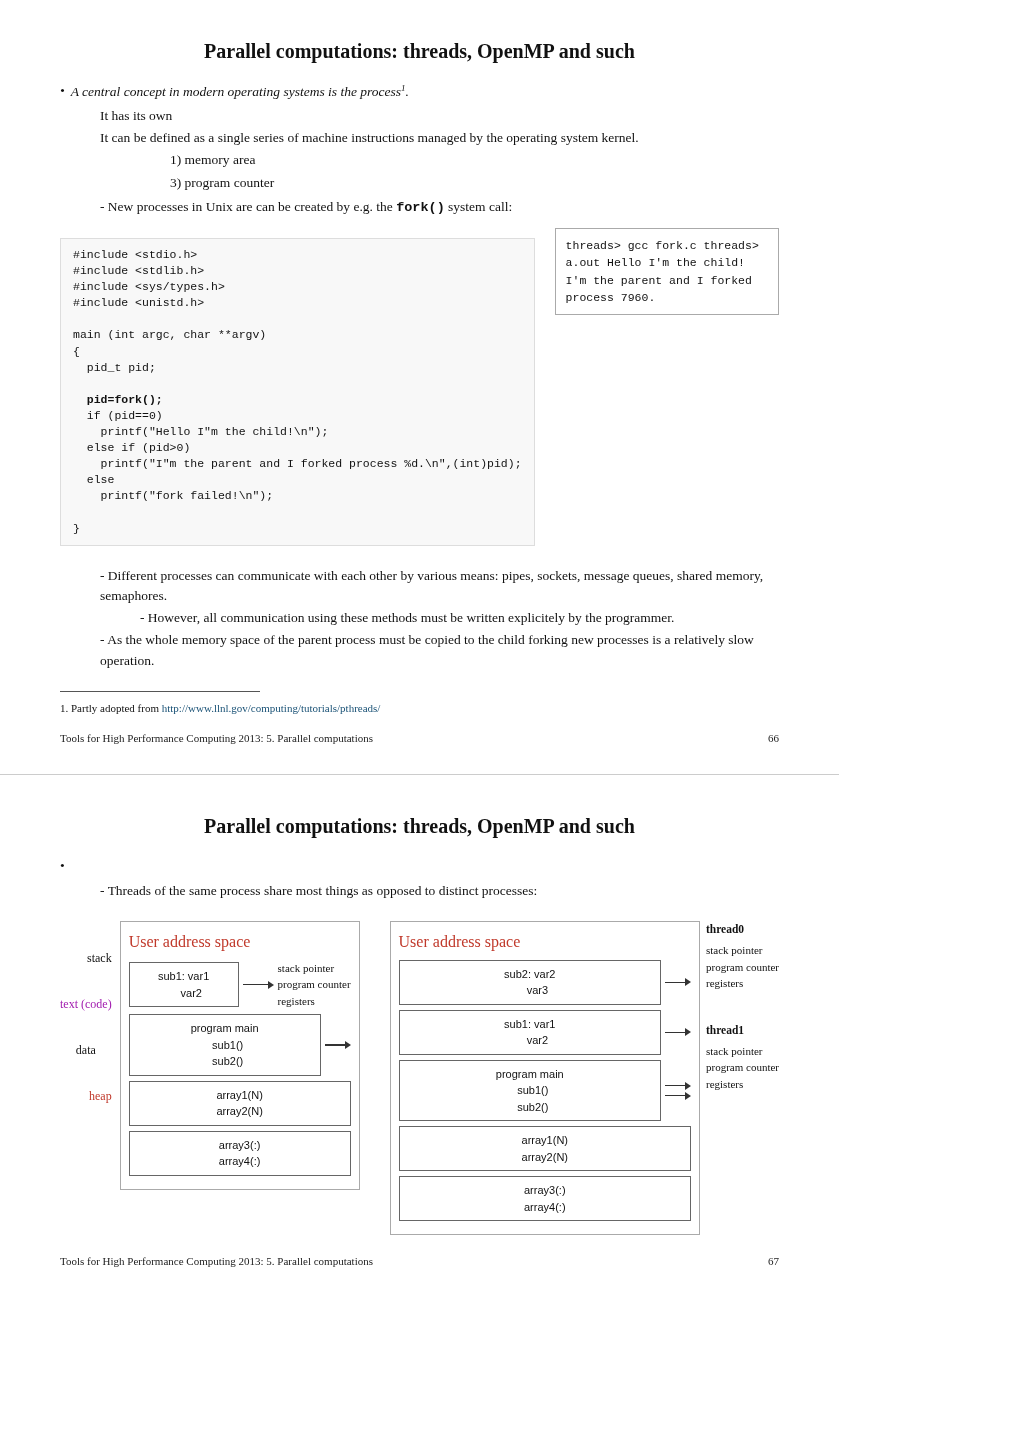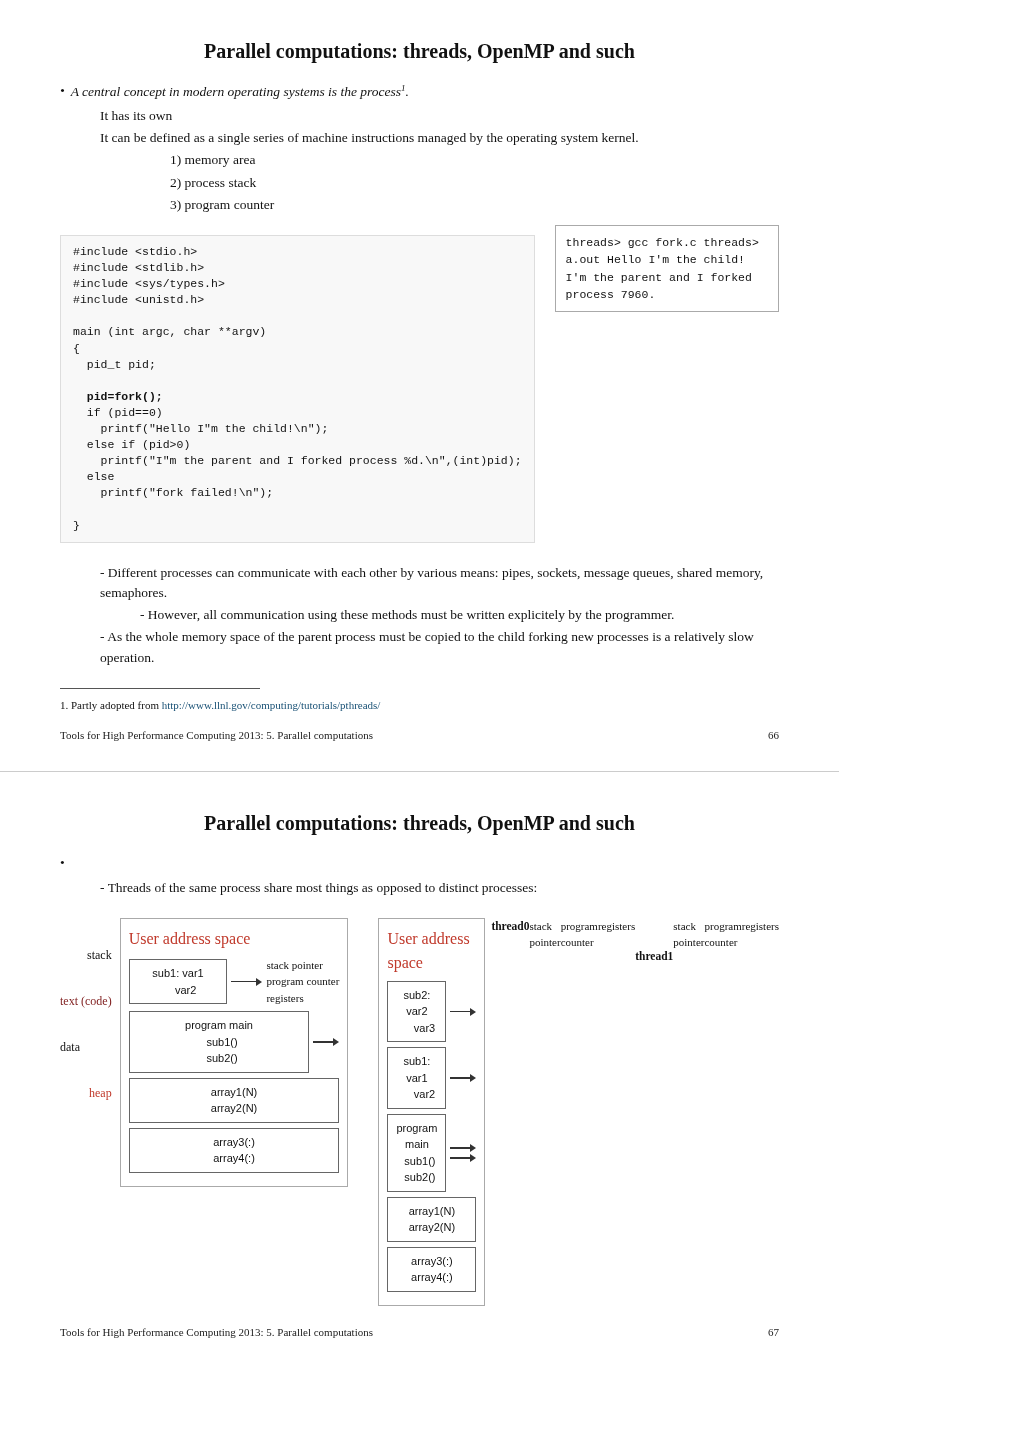--- a/index.html
+++ b/index.html
@@ -192,23 +192,25 @@
       </span>
     </div>
 
     <div class="sub-item">
       <span>It has its own</span>
     </div>
     <div class="sub-item">
       <span>It can be defined as a single series of machine instructions managed by the operating system kernel.</span>
     </div>
     <div class="numbered-item">1) memory area</div>
-    <div class="numbered-item">2) process stack</div>
     <div class="numbered-item">3) program counter</div>
 
+    <div class="sub-item" style="margin-top:4px;">
+      <span>- New processes in Unix are can be created by e.g. the </span><span class="fork-inline">fork()</span><span> system call:</span>
+    </div>
 
     <div class="two-col">
       <div class="code-left">
         <div class="code-block">#include &lt;stdio.h&gt;
 #include &lt;stdlib.h&gt;
 #include &lt;sys/types.h&gt;
 #include &lt;unistd.h&gt;
 
 main (int argc, char **argv)
 {
@@ -266,22 +268,22 @@
       <span>- Threads of the same process share most things as opposed to distinct processes:</span>
     </div>
 
     <div class="diagram-section">
 
       <div class="process-diagram">
         <div style="display:flex; align-items:flex-start;">
 
           <div style="display:flex; flex-direction:column; font-size:12px; padding-right:8px; padding-top:28px; gap:28px;">
             <div style="text-align:right;">stack</div>
-            <div style="text-align:right; color:#7f1d1d;">text (code)</div>
-            <div style="text-align:left;">data</div>
+            <div style="text-align:right; color:#a21caf;">text (code)</div>
+            <div style="text-align:center;">data</div>
             <div style="text-align:right; color:#c0392b;">heap</div>
           </div>
 
           <div class="process-outer" style="flex:1;">
             <div class="addr-space-header">User address space</div>
 
             <div class="box-row">
               <div class="mem-box">sub1: var1<br>&nbsp;&nbsp;&nbsp;&nbsp;&nbsp;var2</div>
               <div class="arrow-connector" style="margin-left:4px;">
                 <div class="horiz-arrow">
@@ -359,21 +361,21 @@
 
             <div class="box-row">
               <div class="mem-box">array1(N)<br>array2(N)</div>
             </div>
 
             <div class="box-row">
               <div class="mem-box">array3(:)<br>array4(:)</div>
             </div>
           </div>
 
-          <div style="margin-left:6px; display:flex; flex-direction:row; font-size:11px;">
+          <div style="margin-left:6px; display:flex; flex-direction:column; font-size:11px;">
             <div class="thread-badge" style="margin-top:0px; margin-bottom:4px;">thread0</div>
             <div>stack pointer</div>
             <div>program counter</div>
             <div>registers</div>
             <div class="thread-badge" style="margin-top:30px; margin-bottom:4px;">thread1</div>
             <div>stack pointer</div>
             <div>program counter</div>
             <div>registers</div>
           </div>
         </div>

